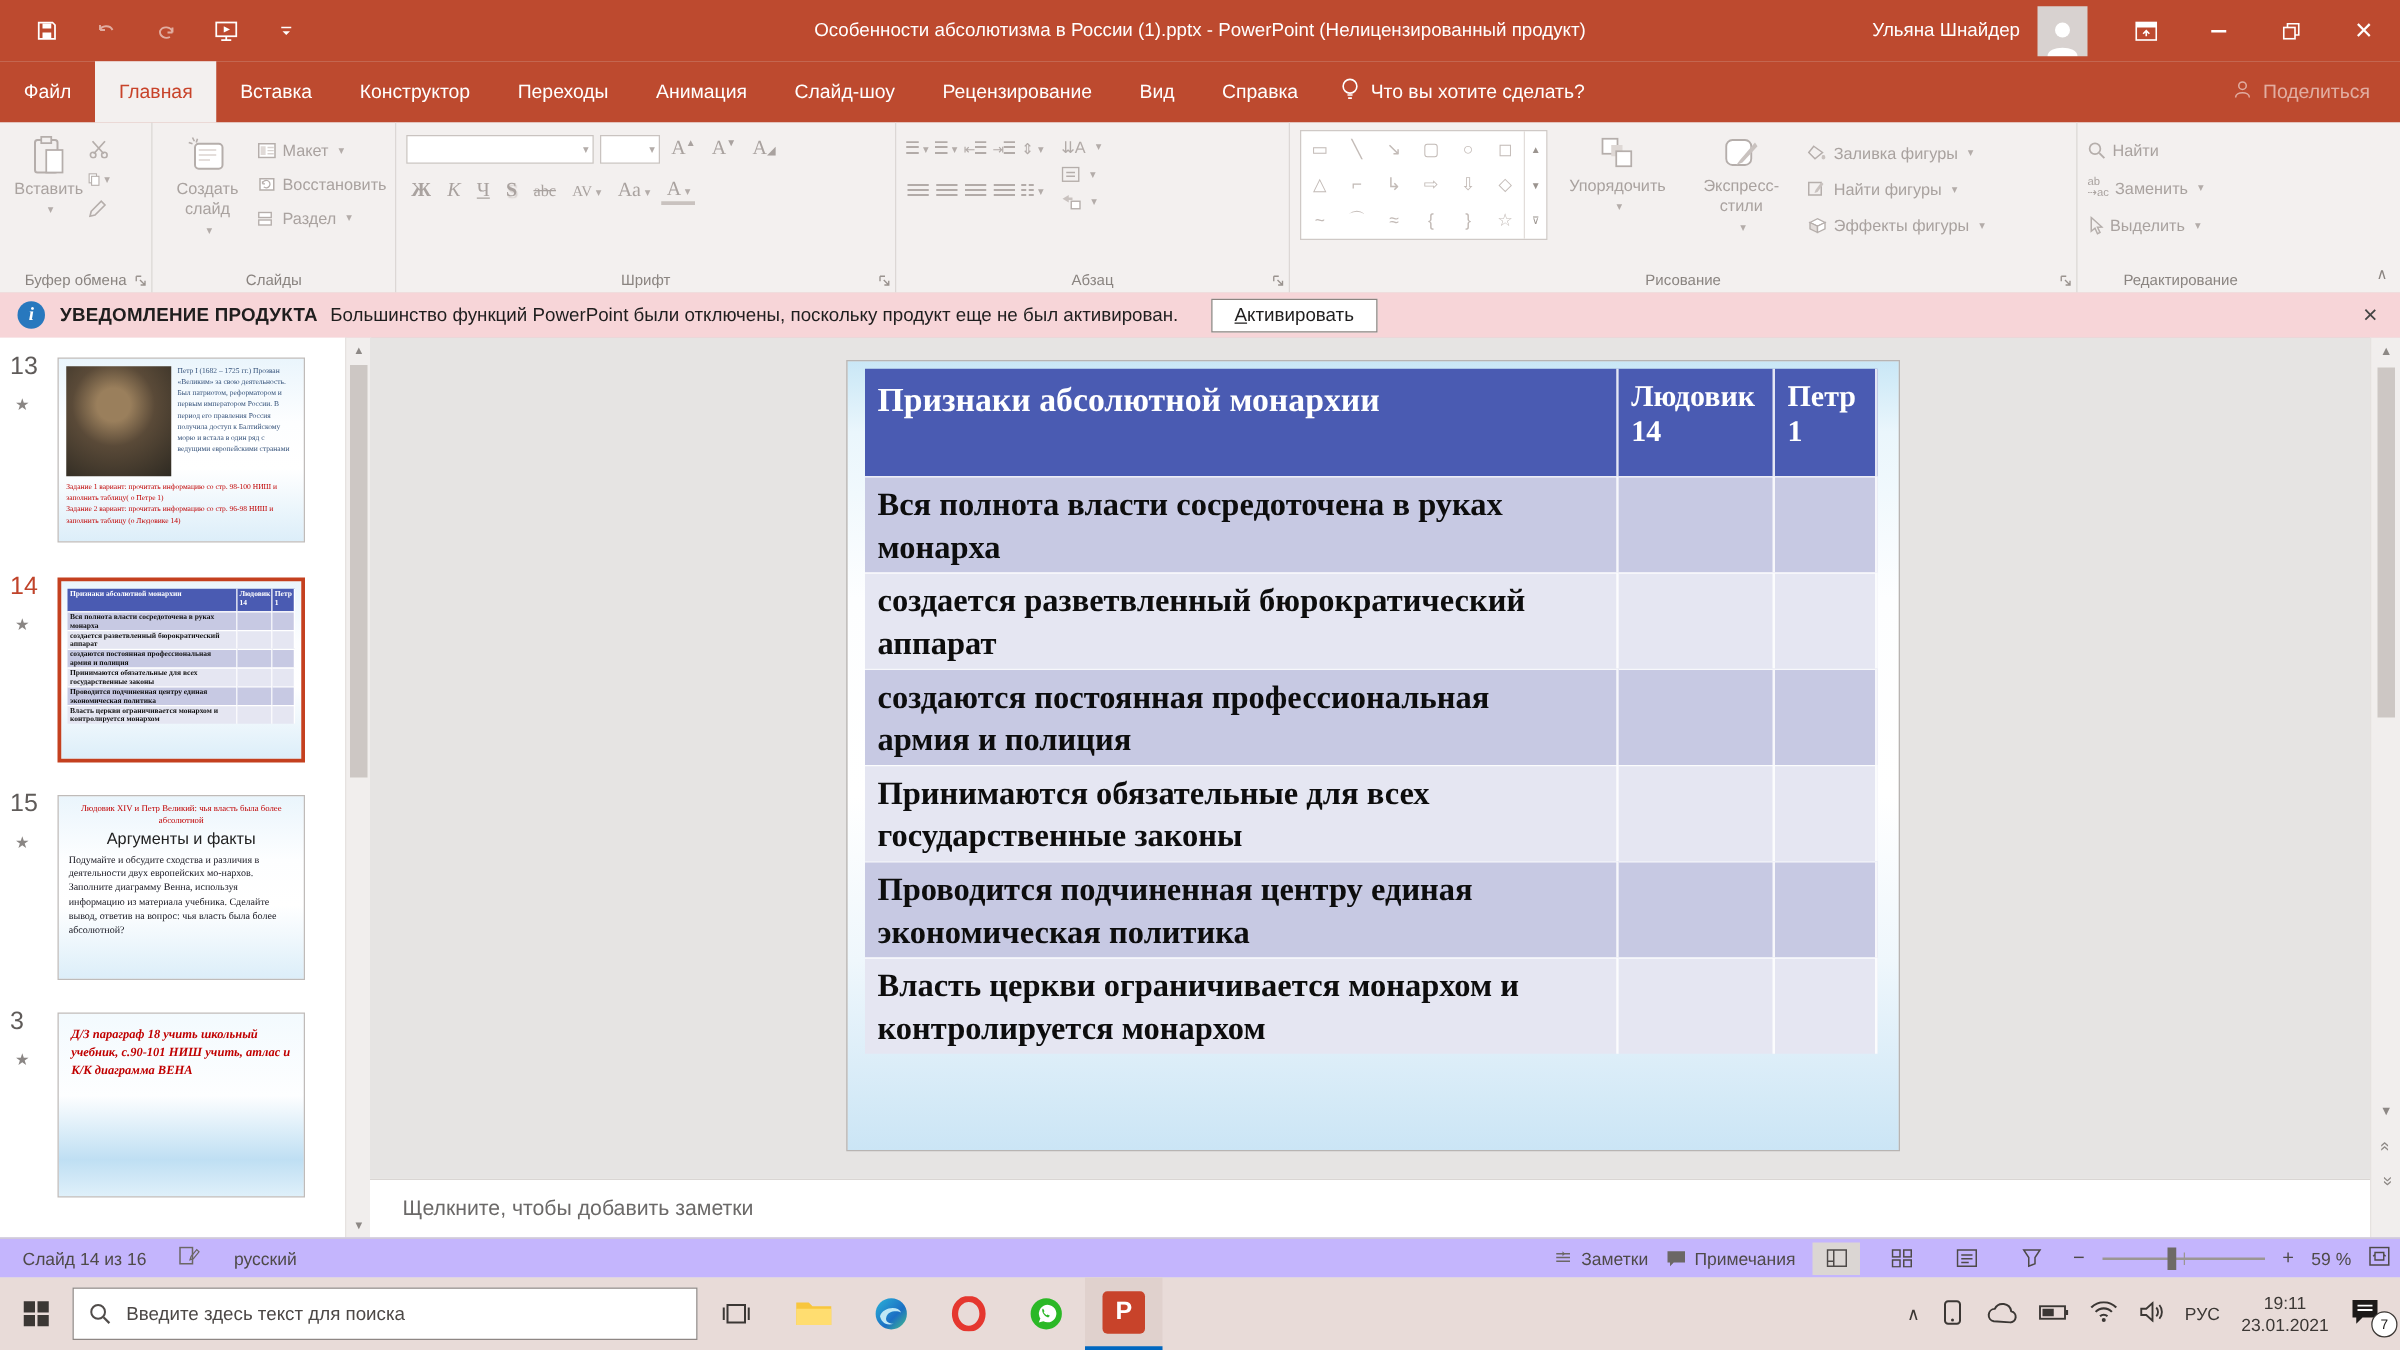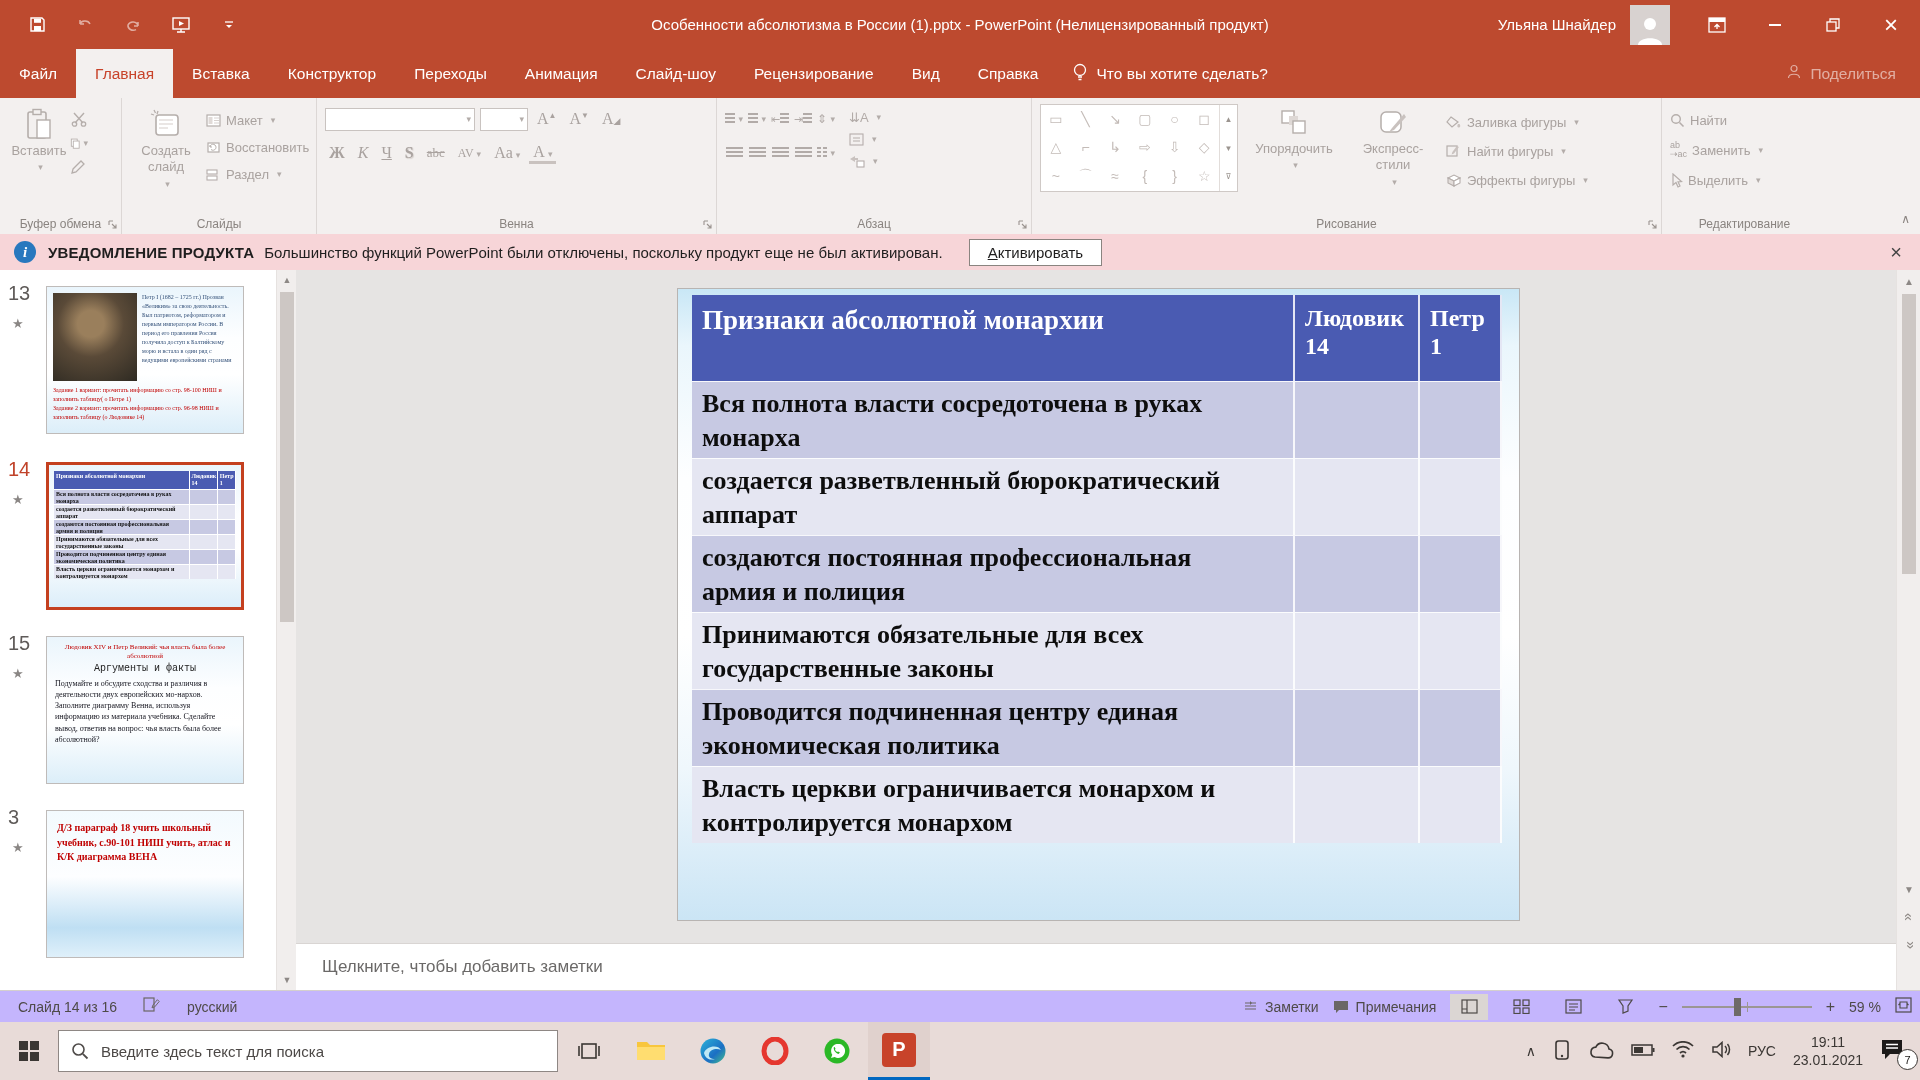--- a/index.html
+++ b/index.html
@@ -96,23 +96,23 @@
   .t13-red{font-family:"Liberation Serif",serif;font-size:6px;line-height:1.5;color:#C00000;padding:3px 6px 0 6px;}
   .mini-table{margin:6px 5px 0 5px;}
   .mini-head{display:grid;grid-template-columns:74.5% 15.5% 10%;background:#4A5BB2;}
   .mini-head div{color:#fff;font-family:"Liberation Serif",serif;font-weight:bold;font-size:6px;line-height:1.2;
                  padding:2px 2px;border-right:1px solid #fff;overflow:hidden;height:14px;}
   .mini-row{display:grid;grid-template-columns:74.5% 15.5% 10%;}
   .mini-row div{font-family:"Liberation Serif",serif;font-weight:bold;font-size:6px;line-height:1.1;color:#111;
                 padding:1px 2px;border-right:1px solid #fff;border-top:1px solid #fff;overflow:hidden;height:12px;}
   .mini-row.dark div{background:#C7C9E3;} .mini-row.light div{background:#E5E6F2;}
   .t15-title{font-family:"Liberation Serif",serif;font-size:7px;color:#C00000;text-align:center;padding:6px 8px 0 8px;line-height:1.35;}
-  .t15-sub{font-family:Liberation Mono, monospace;font-size:10px;color:#222;text-align:center;line-height:1.4;}
+  .t15-sub{font-family:Liberation Sans, sans-serif;font-size:13px;color:#222;text-align:center;line-height:1.4;}
   .t15-body{font-family:"Liberation Serif",serif;font-size:8px;color:#14141E;padding:2px 8px;line-height:1.4;}
-  .t16-body{font-family:"Liberation Serif",serif;font-weight:bold;font-size:10px;color:#C00000;padding:10px 10px;line-height:1.45;}
+  .t16-body{font-family:"Liberation Serif",serif;font-weight:bold;font-size:10px;color:#C00000;padding:10px 10px;line-height:1.45;font-style:italic;}
   .t16bg{background:linear-gradient(180deg,#F3FAFE 0%,#FDFEFF 45%,#BFDFF3 80%,#DFF0FA 100%);}
 
   
   .slide-canvas{position:absolute;left:381px;top:18px;width:843px;height:633px;border:1px solid #B8B4B2;box-sizing:border-box;
       background:linear-gradient(180deg,#C9E7F6 0%,#EAF6FC 9%,#FDFEFF 30%,#FFFFFF 55%,#EFF7FC 76%,#CBE5F5 100%);}
   .slide-table{position:absolute;left:14px;top:6px;width:810px;}
   .st-head{display:grid;grid-template-columns:603px 125px 82px;}
   .st-head .c{background:#4A5BB2;color:#fff;font-family:"Liberation Serif",serif;font-weight:bold;
               border-right:2px solid rgba(255,255,255,.85);box-sizing:border-box;height:86px;padding:10px 10px 0 10px;line-height:1.15;}
   .st-head .c1{font-size:27px;}
@@ -348,21 +348,21 @@
       <span class="fbtn" style="text-decoration:line-through;font-size:13px">abc</span>
       <span class="fbtn dd" style="font-size:12px">AV</span>
       <span class="fbtn dd">Aa</span>
       <span class="fbtn dd" style="border-bottom:3px solid #C9C2BF">А</span>
     </div>
     <span class="launcher">
         <svg width="10" height="10" viewBox="0 0 10 10">
           <path d="M1 1 h4 M1 1 v4 M4 4 l4 4 M8 4.5 v3.5 h-3.5" fill="none" stroke="#9A938F" stroke-width="1.1"></path>
         </svg>
       </span>
-    <div class="glabel">Венна</div>
+    <div class="glabel">Шрифт</div>
   </div>
 
   <div class="rgroup" style="width:315px">
     <div style="display:flex;">
       <div>
         <div class="smrow" style="height:30px;">
           <span class="ico16 dd">
               <span class="lines" style="width:15px"></span>
             </span>
           <span class="ico16 dd">

